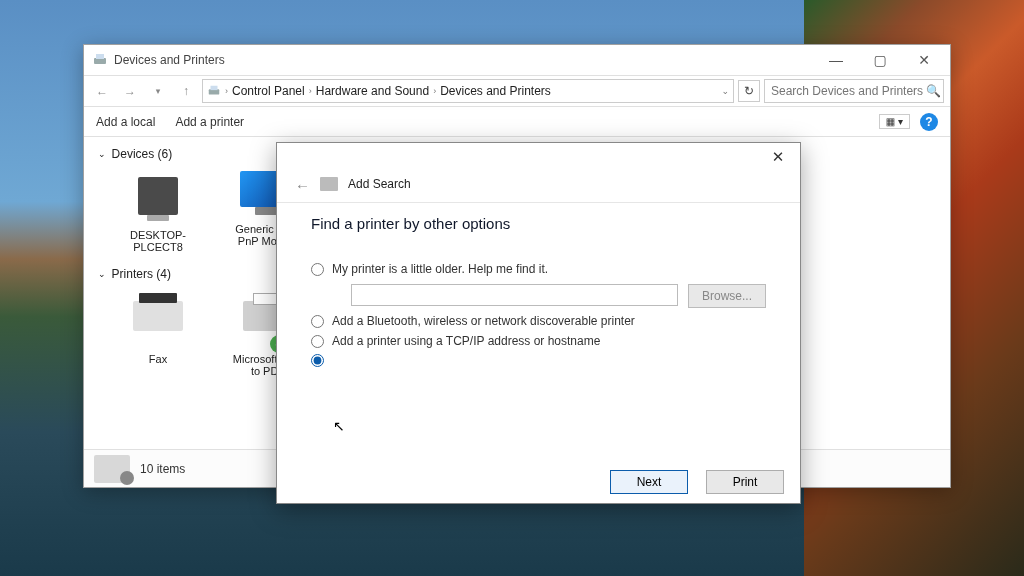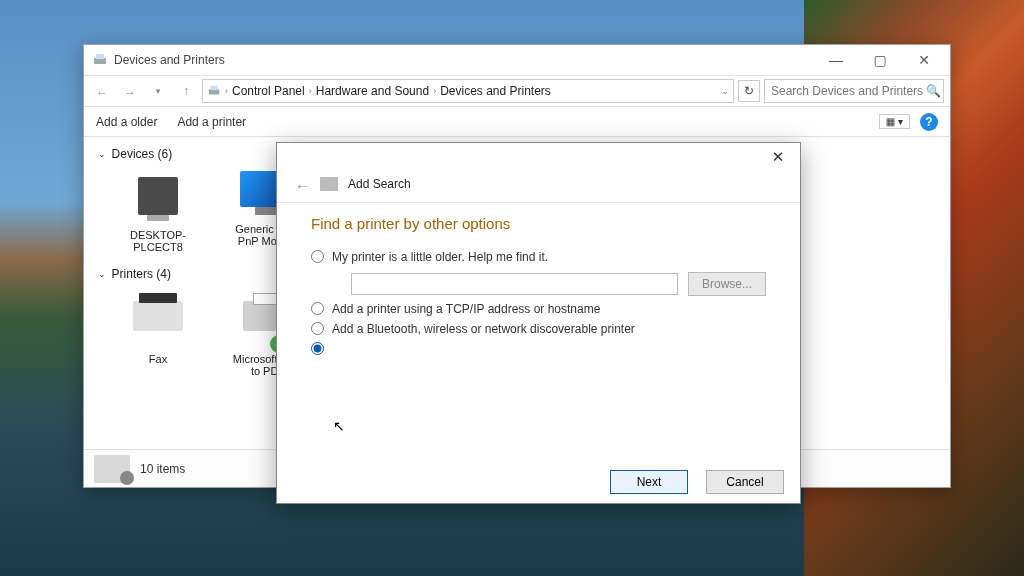--- a/index.html
+++ b/index.html
@@ -41,24 +41,24 @@
   .statusbar .sicon { width:36px; height:28px; background:#d8d8d8; border-radius:2px; position:relative; }
   .statusbar .sicon:after{content:"";position:absolute;right:-4px;bottom:-2px;width:14px;height:14px;border-radius:50%;background:#888;}
 
   .dialog { position:absolute; left:276px; top:142px; width:525px; height:362px; background:#fff; border:1px solid #888; box-shadow: 0 6px 24px rgba(0,0,0,0.35); display:flex; flex-direction:column; }
   .dlg-titlerow { height:28px; display:flex; justify-content:flex-end; align-items:center; padding-right:6px; }
   .dlg-close { width:32px; height:22px; display:flex; align-items:center; justify-content:center; color:#333; font-size:15px; }
   .dlg-header { display:flex; align-items:center; padding:4px 18px 10px; gap:10px; font-size:12px; color:#222; border-bottom:1px solid #e6e6e6; }
   .dlg-back { color:#888; font-size:15px; }
   .dlg-picon { width:18px; height:14px; background:#bbb; border-radius:1px; }
   .dlg-body { flex:1; padding: 12px 34px; font-size:12px; color:#333; }
-  .dlg-heading { color:#a16207; font-size:15px; margin-bottom:18px; }
-  .opt { display:flex; align-items:flex-start; gap:8px; margin:6px 0; }
+  .dlg-heading { color:#0f172a; font-size:15px; margin-bottom:30px; }
+  .opt { display:flex; align-items:flex-end; gap:8px; margin:6px 0; }
   .opt input[type=radio] { width:13px; height:13px; accent-color:#0b5cab; }
-  .shared-input-row { display:flex; gap:10px; margin:8px 0 4px 40px; align-items:center; }
+  .shared-input-row { display:flex; gap:10px; margin:8px 0 4px 40px; }
   .shared-input { flex:1; height:22px; border:1px solid #bbb; padding:0 4px; font-size:12px; }
   .browse-btn { width:78px; height:24px; background:#e8e8e8; border:1px solid #bbb; color:#888; font-size:12px; }
   .example { margin-left:28px; color:#555; font-size:11px; line-height:1.4; margin-bottom:8px; }
   .dlg-footer { height:42px; display:flex; justify-content:flex-end; align-items:center; gap:18px; padding:0 16px; }
   .dlg-btn { width:78px; height:24px; background:#e8e8e8; border:1px solid #adadad; font-size:12px; }
   .dlg-btn.primary { border:1px solid #0b5cab; background:#eaf2fb; }
   .cursor { position:absolute; left:333px; top:418px; font-size:14px; color:#000; pointer-events:none; }
 </style>
 </head>
 <body>
@@ -102,21 +102,21 @@
       <span class="bc-caret">⌄</span>
     </div>
     <div class="refresh">↻</div>
     <div class="searchbox">
       <input placeholder="Search Devices and Printers" style="">
       <span>🔍</span>
     </div>
   </div>
 
   <div class="toolbar">
-    <span>Add a older</span>
+    <span>Add a local</span>
     <span>Add a printer</span>
     <span class="sp"></span>
     <div class="viewicons">
       <span style="border:1px solid #ccc;padding:1px 6px;font-size:10px;">▦ ▾</span>
       <span class="helpq">?</span>
     </div>
   </div>
 
   <div class="content">
     <div class="section-head">
@@ -182,31 +182,31 @@
       <span>My printer is a little older. Help me find it.</span>
     </label>
 
     <div class="shared-input-row">
       <input class="shared-input" style="">
       <button class="browse-btn" disabled="">Browse...</button>
     </div>
 
     <label class="opt">
       <input type="radio" name="po" style="">
+      <span>Add a Bluetooth, wireless or network discoverable printer</span>
+    </label>
+
+    <label class="opt">
+      <input type="radio" name="po" style="">
       <span>Add a printer using a TCP/IP address or hostname</span>
-    </label>
-
-    <label class="opt">
-      <input type="radio" name="po" style="">
-      <span>Add a Bluetooth, wireless or network discoverable printer</span>
     </label>
 
     <label class="opt">
       <input type="radio" name="po" checked="" style="">
     </label>
   </div>
   <div class="dlg-footer">
     <button class="dlg-btn primary">Next</button>
-    <button class="dlg-btn">Cancel</button>
+    <button class="dlg-btn">Print</button>
   </div>
 </div>
 
 <div class="cursor">↖</div>
 
 </body></html>

